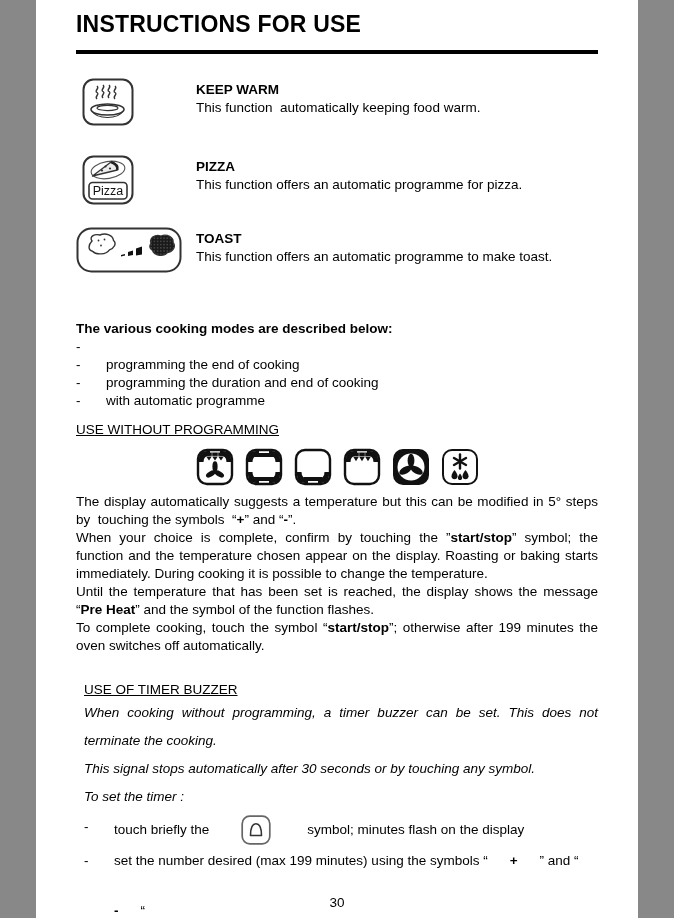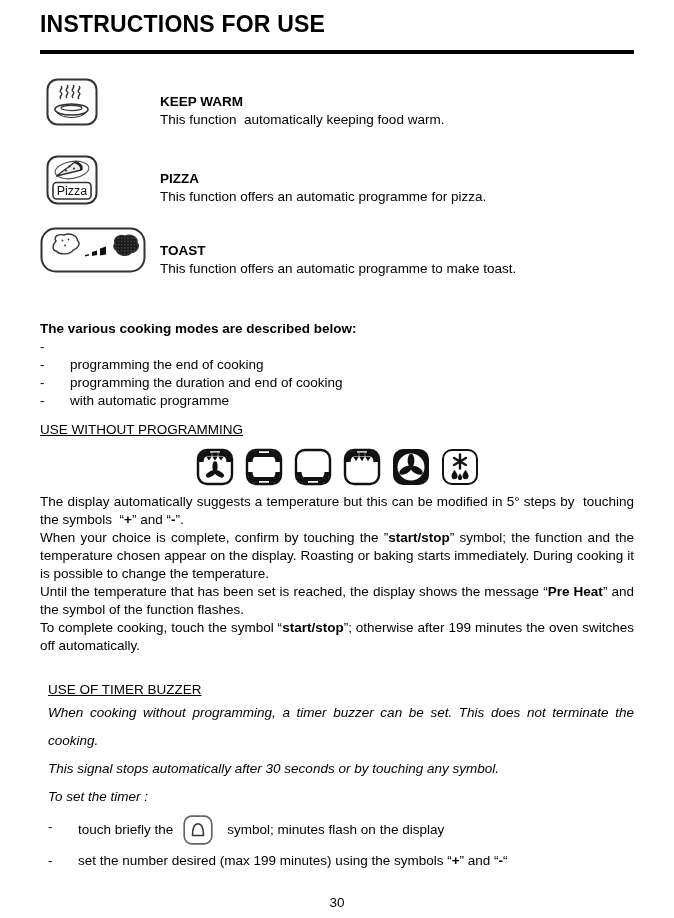--- a/index.html
+++ b/index.html
@@ -1,31 +1,31 @@
 <!DOCTYPE html>
 <html><head>
 <meta charset="utf-8">
 <style>
   * { margin:0; padding:0; box-sizing:border-box; }
   html,body { background:#888; }
   .page {
-    width:674px; height:918px; margin:0 auto; background:#ffffff; color:#000;
+    width:602px; height:918px; margin:0 auto; background:#ffffff; color:#000;
     font-family:"Liberation Sans", sans-serif; font-size:13.5px; line-height:18px;
     position:relative; padding:8px 40px 0 40px; overflow:hidden;
   }
   .page-title { font-size:23px; line-height:28px; font-weight:bold; letter-spacing:.2px; margin-top:2px; }
   .title-rule { height:4px; background:#000; margin-top:12px; }
 
   .functions { margin-top:24px; }
   .func-entry { display:flex; }
   .func-entry.e1 { margin-bottom:24px; }
   .func-entry.e2 { margin-bottom:17px; }
   .func-icon-col { flex:0 0 120px; padding-left:6px; }
   .func-entry.e3 .func-icon-col { padding-left:0; }
-  .func-text { flex:1; padding-top:3px;margin-top:12px; }
+  .func-text { flex:1; padding-top:3px; }
   .func-name { font-weight:bold; }
   .func-desc { white-space:pre-wrap; }
 
   .modes { margin-top:42px; }
   .modes-intro { font-weight:bold; }
   .mode-item { display:flex; }
   .dash { flex:0 0 30px; }
 
   .section-heading { margin-top:11px; text-decoration:underline; }
   .para { text-align:justify; white-space:pre-wrap; }
@@ -33,21 +33,21 @@
   .symbols-row { display:flex; justify-content:center; align-items:center; gap:11px; margin:9px 0 7px 0; }
   .symbols-row .sym { display:inline-flex; }
 
   .big-block p { text-align:justify; white-space:pre-wrap; }
 
   .timer-section { margin-top:26px;margin-left:8px; }
   .timer-section .tpara { line-height:28px; text-align:justify; white-space:pre-wrap;font-style:italic; }
   .steps { margin-top:2px; }
   .step { display:flex; align-items:center; line-height:28px; }
   .step .dash { align-self:flex-start; }
-  .step-body { display:flex; align-items:center; flex-wrap:wrap; white-space:pre-wrap; }
+  .step-body { display:flex; align-items:center; flex-wrap:wrap; white-space:pre-wrap;gap:22px; }
   .bell-wrap { display:inline-flex; margin:2px 14px 2px 10px; }
 
   .page-num { position:absolute; bottom:6px; left:0; right:0; text-align:center; }
   b { font-weight:bold; }
 </style>
 </head>
 <body>
 
 <div class="page">
 

